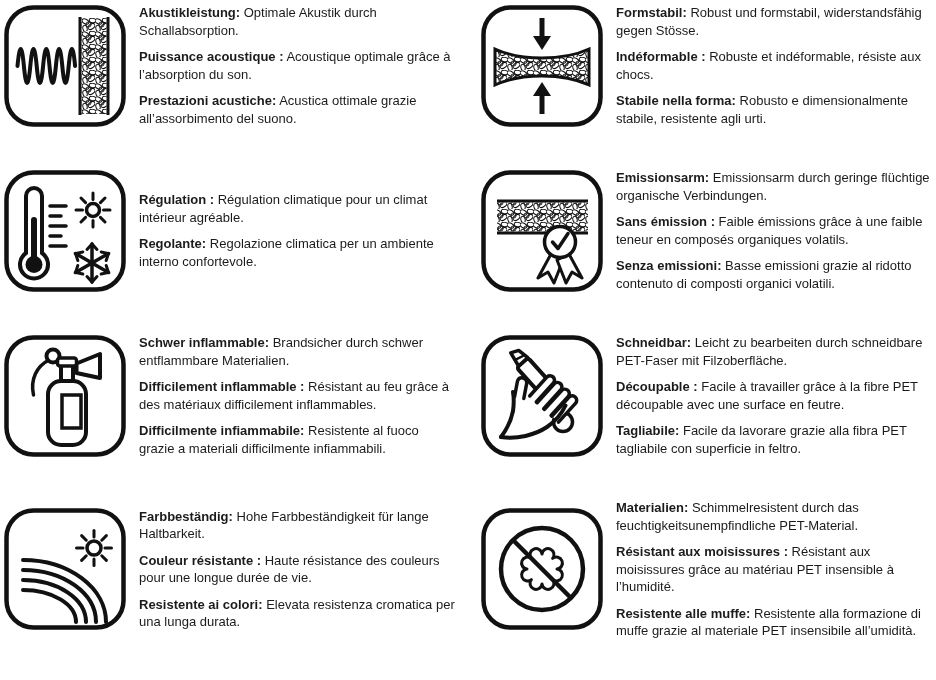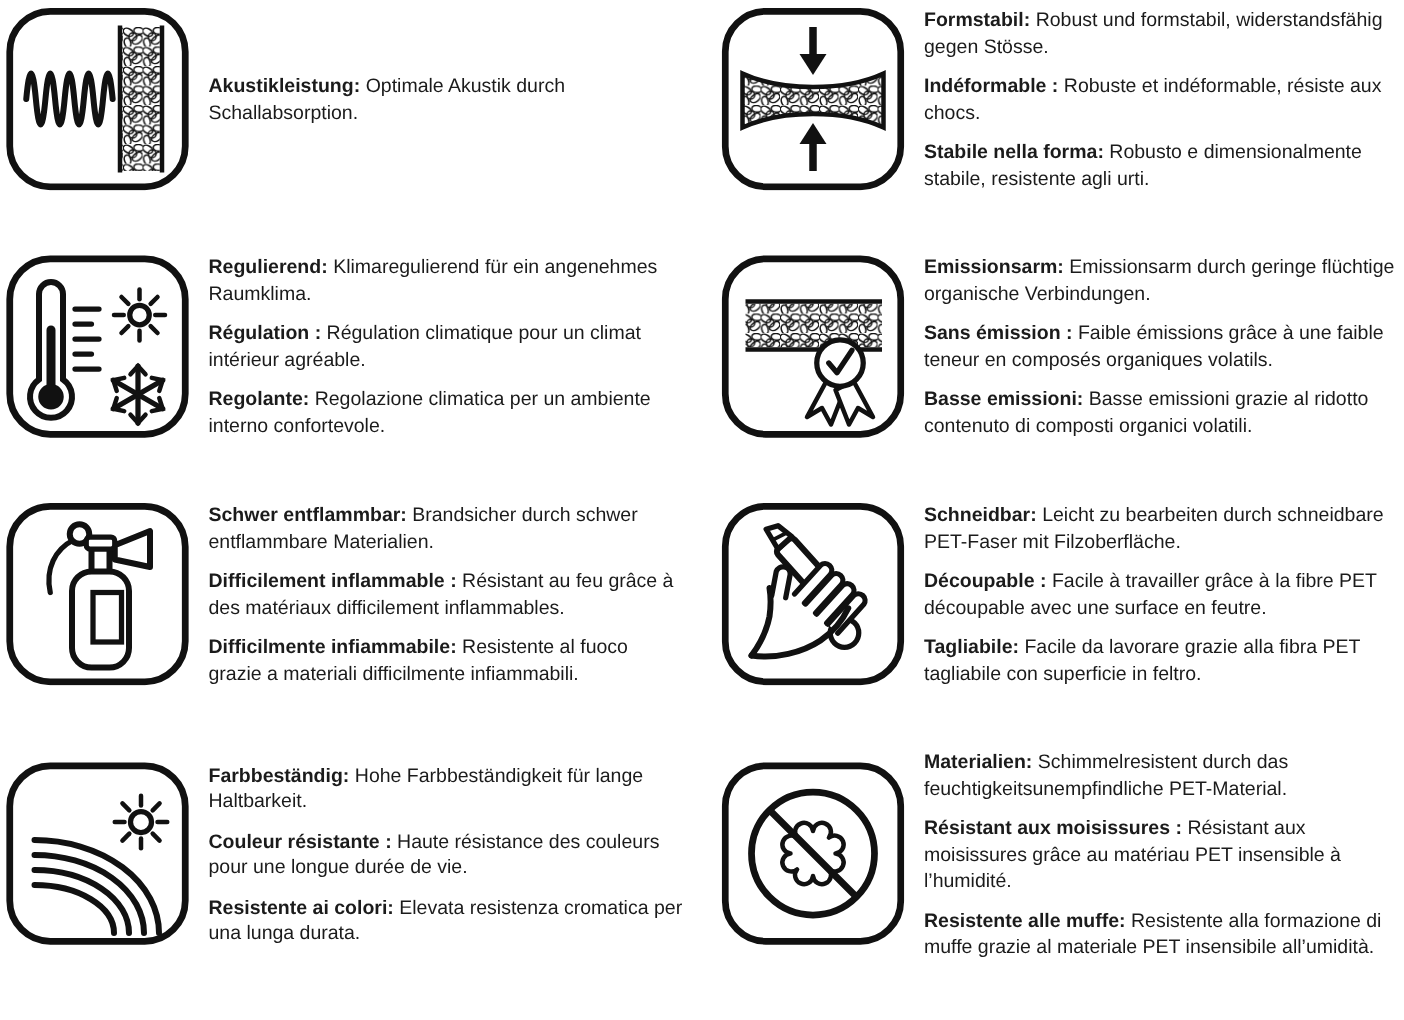--- a/index.html
+++ b/index.html
@@ -44,20 +44,22 @@
     <div class="iconbox">
       <svg width="122" height="122" viewBox="0 0 122 122">
         <rect x="2.5" y="2.5" width="117" height="117" rx="27" fill="#fff" stroke="#111" stroke-width="4.5"></rect>
         <rect x="77.5" y="13" width="25" height="96" fill="url(#scribble)"></rect>
         <path d="M76 12 V110 M104 12 V110" stroke="#111" stroke-width="3" fill="none"></path>
         <path d="M13.5 61 q3.2 -34 6.4 0 t6.4 0 t6.4 0 t6.4 0 t6.4 0 t6.4 0 t6.4 0 t6.4 0 t6.4 0" fill="none" stroke="#111" stroke-width="4" stroke-linecap="round"></path>
       </svg>
     </div>
     <div class="text">
       <p><span class="lbl">Akustikleistung:</span> <span>Optimale Akustik durch Schallabsorption.</span></p>
+      <p><span class="lbl">Puissance acoustique :</span> <span>Acoustique optimale grâce à l’absorption du son.</span></p>
+      <p><span class="lbl">Prestazioni acustiche:</span> <span>Acustica ottimale grazie all’assorbimento del suono.</span></p>
     </div>
   </div>
 
   <div class="card">
     <div class="iconbox">
       <svg width="122" height="122" viewBox="0 0 122 122">
         <rect x="2.5" y="2.5" width="117" height="117" rx="27" fill="#fff" stroke="#111" stroke-width="4.5"></rect>
         <path d="M14 44 C40 56 82 56 108 44 L108 80 C82 68 40 68 14 80 Z" fill="url(#scribble)" stroke="#111" stroke-width="3"></path>
         <path d="M61 13 V33" stroke="#111" stroke-width="5"></path>
         <polygon points="52,31 70,31 61,45" fill="#111"></polygon>
@@ -104,60 +106,59 @@
             <path d="M83 79.5 L88 74 L93 79.5" transform="rotate(60 88 93)"></path>
             <path d="M83 79.5 L88 74 L93 79.5" transform="rotate(120 88 93)"></path>
             <path d="M83 79.5 L88 74 L93 79.5" transform="rotate(180 88 93)"></path>
             <path d="M83 79.5 L88 74 L93 79.5" transform="rotate(240 88 93)"></path>
             <path d="M83 79.5 L88 74 L93 79.5" transform="rotate(300 88 93)"></path>
           </g>
         </g>
       </svg>
     </div>
     <div class="text">
-      <p><span class="lbl">Regulierend:</span> <span>Klimaregulierend für ein angenehmes Raumklima.</span></p>
       <p><span class="lbl">Régulation :</span> <span>Régulation climatique pour un climat intérieur agréable.</span></p>
       <p><span class="lbl">Regolante:</span> <span>Regolazione climatica per un ambiente interno confortevole.</span></p>
     </div>
   </div>
 
   <div class="card">
     <div class="iconbox">
       <svg width="122" height="122" viewBox="0 0 122 122">
         <rect x="2.5" y="2.5" width="117" height="117" rx="27" fill="#fff" stroke="#111" stroke-width="4.5"></rect>
         <rect x="16" y="32.5" width="91" height="29" fill="url(#scribble)"></rect>
         <path d="M16 31 H107 M16 63 H107" stroke="#111" stroke-width="3"></path>
         <path d="M70 84 L57 108 L67 102 L73 113 L82 90 Z" fill="#fff" stroke="#111" stroke-width="3" stroke-linejoin="round"></path>
         <path d="M88 84 L101 108 L91 102 L85 113 L76 90 Z" fill="#fff" stroke="#111" stroke-width="3" stroke-linejoin="round"></path>
         <circle cx="79" cy="72" r="15.5" fill="#fff" stroke="#111" stroke-width="3.5"></circle>
         <path d="M71.5 72 L77 78.5 L87 63.5" fill="none" stroke="#111" stroke-width="3.5" stroke-linecap="round" stroke-linejoin="round"></path>
       </svg>
     </div>
     <div class="text">
       <p><span class="lbl">Emissionsarm:</span> <span>Emissionsarm durch geringe flüchtige organische Verbindungen.</span></p>
       <p><span class="lbl">Sans émission :</span> <span>Faible émissions grâce à une faible teneur en composés organiques volatils.</span></p>
-      <p><span class="lbl">Basse emissioni:</span> <span>Basse emissioni grazie al ridotto contenuto di composti organici volatili.</span></p>
+      <p><span class="lbl">Senza emissioni:</span> <span>Basse emissioni grazie al ridotto contenuto di composti organici volatili.</span></p>
     </div>
   </div>
 
   <div class="card">
     <div class="iconbox">
       <svg width="122" height="122" viewBox="0 0 122 122">
         <rect x="2.5" y="2.5" width="117" height="117" rx="27" fill="#fff" stroke="#111" stroke-width="4.5"></rect>
         <path d="M45 25 C33 31 26 44 29.5 60" fill="none" stroke="#111" stroke-width="3.5" stroke-linecap="round"></path>
         <circle cx="49" cy="21" r="6.5" fill="#fff" stroke="#111" stroke-width="4"></circle>
         <polygon points="72.5,28.5 96,19 96,43 72.5,38" fill="#fff" stroke="#111" stroke-width="4" stroke-linejoin="round"></polygon>
         <rect x="57" y="27" width="12" height="21" fill="#fff" stroke="#111" stroke-width="4"></rect>
         <rect x="53.5" y="23" width="19" height="8" rx="2.5" fill="#fff" stroke="#111" stroke-width="3.5"></rect>
         <rect x="44" y="46" width="38" height="64" rx="13" fill="#fff" stroke="#111" stroke-width="4"></rect>
         <rect x="58" y="60" width="19" height="33" fill="none" stroke="#111" stroke-width="3.5"></rect>
       </svg>
     </div>
     <div class="text">
-      <p><span class="lbl">Schwer entflammbar:</span> <span>Brandsicher durch schwer entflammbare Materialien.</span></p>
+      <p><span class="lbl">Schwer inflammable:</span> <span>Brandsicher durch schwer entflammbare Materialien.</span></p>
       <p><span class="lbl">Difficilement inflammable :</span> <span>Résistant au feu grâce à des matériaux difficilement inflammables.</span></p>
       <p><span class="lbl">Difficilmente infiammabile:</span> <span>Resistente al fuoco grazie a materiali difficilmente infiammabili.</span></p>
     </div>
   </div>
 
   <div class="card">
     <div class="iconbox">
       <svg width="122" height="122" viewBox="0 0 122 122">
         <rect x="2.5" y="2.5" width="117" height="117" rx="27" fill="#fff" stroke="#111" stroke-width="4.5"></rect>
         <g transform="rotate(-42 56 44)">

